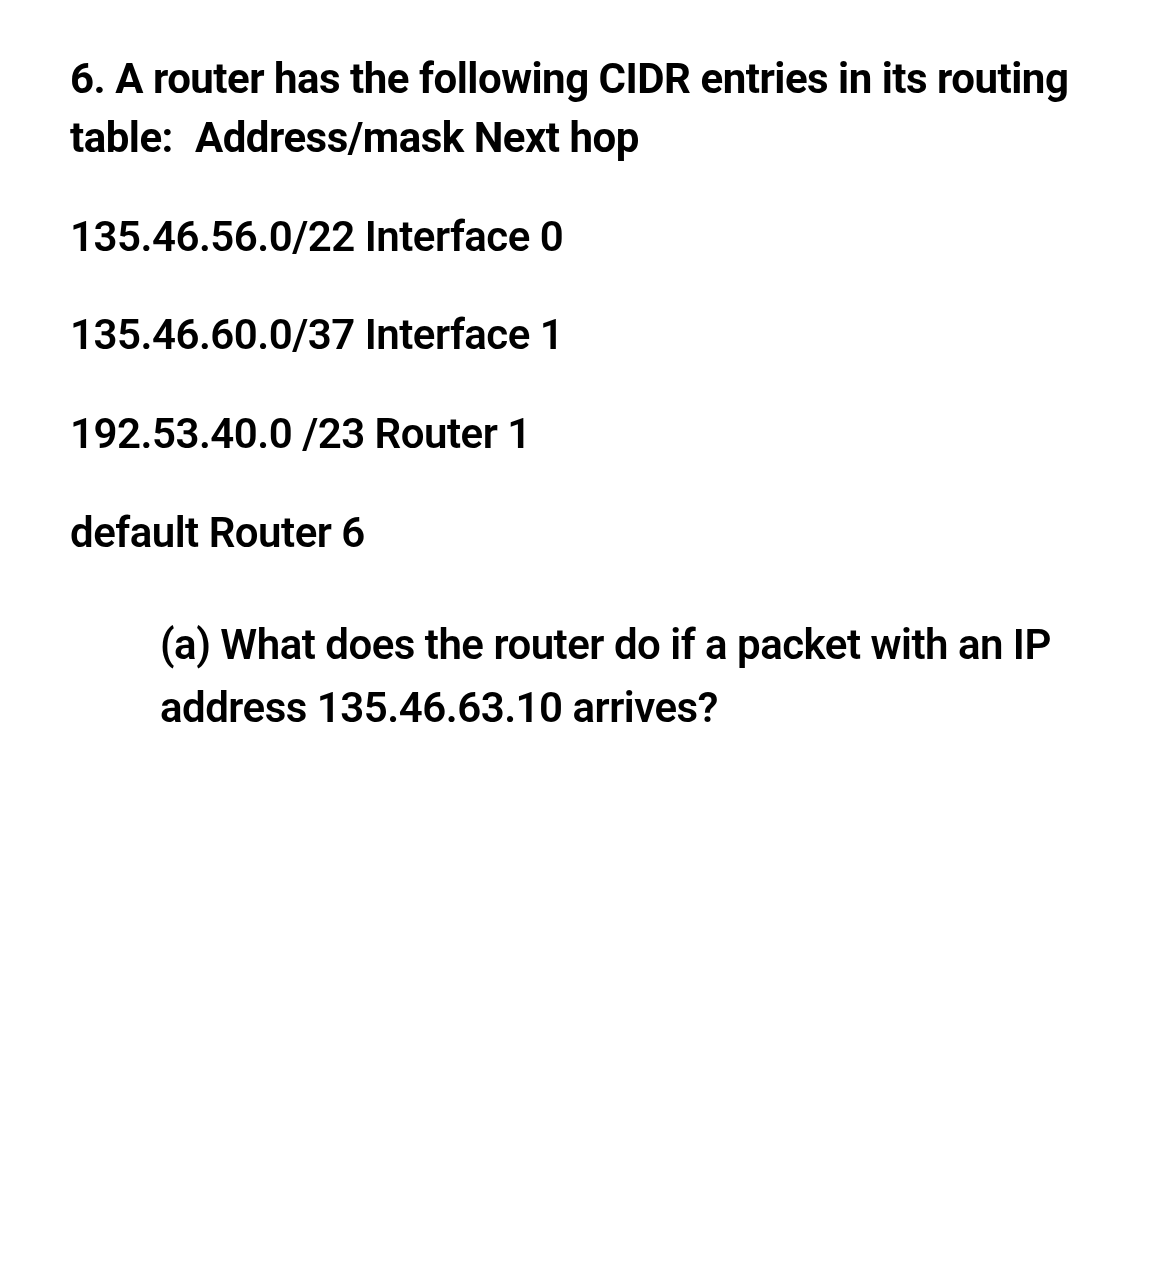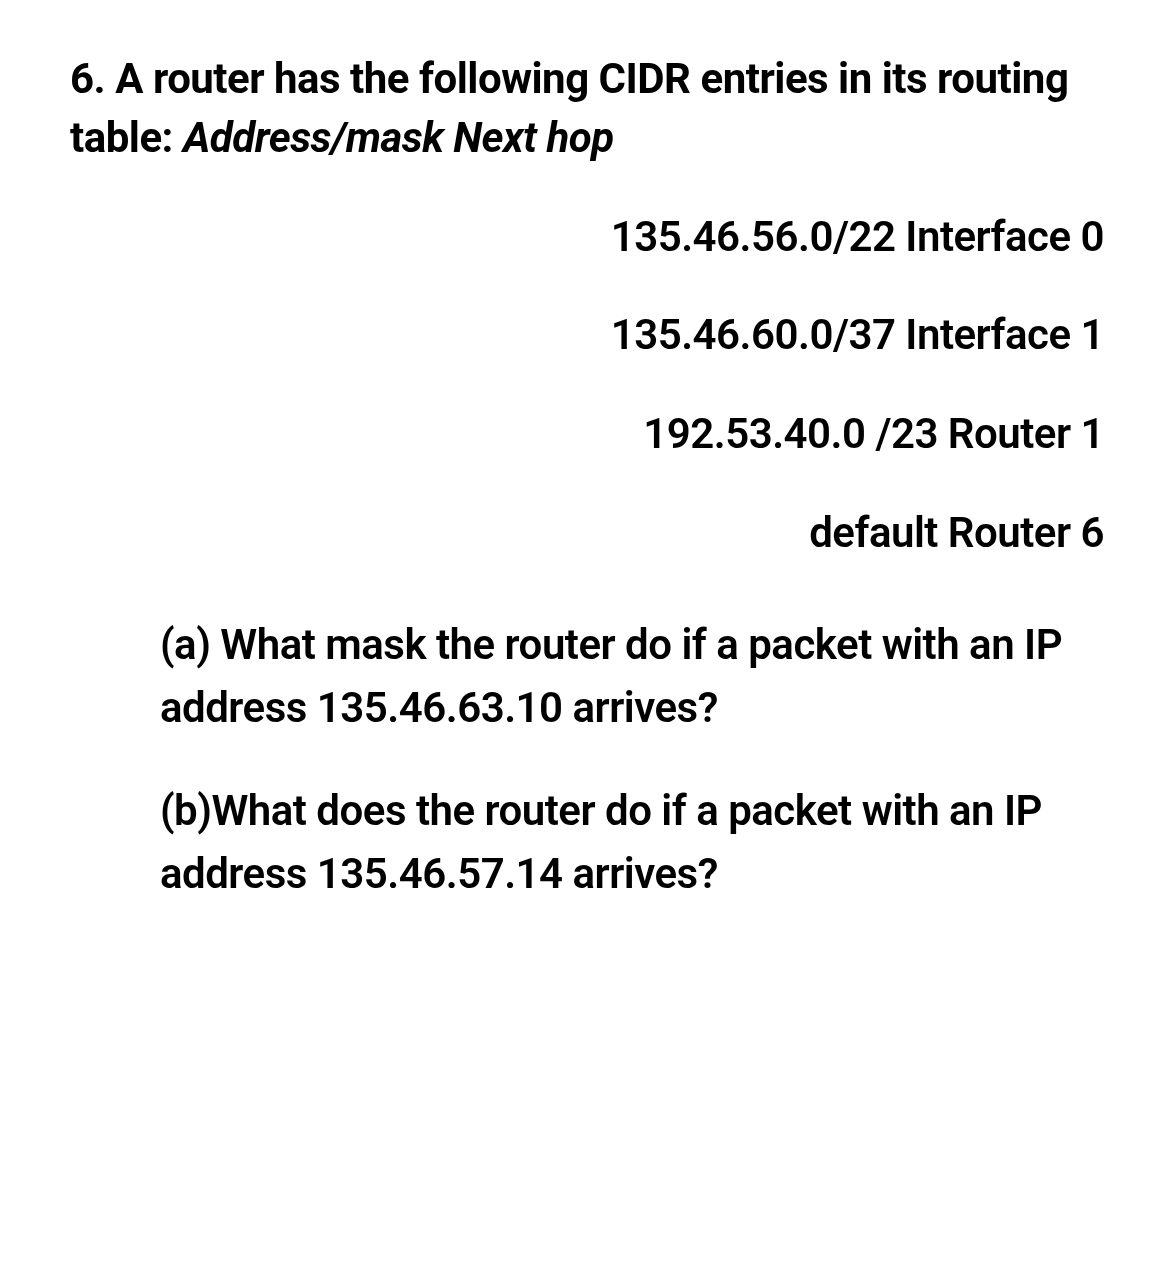--- a/index.html
+++ b/index.html
@@ -15,29 +15,28 @@
       color: #000000;
     }
     .question-header {
       font-size: 42px;
       font-weight: 700;
       line-height: 1.4;
       margin-bottom: 40px;
       letter-spacing: -0.5px;
     }
     .question-header .italic {
-      font-style: italic;
+      margin-left: 12px;
     }
     .routing-entry {
       font-size: 42px;
       font-weight: 600;
       line-height: 1.4;
       margin-bottom: 40px;
       letter-spacing: -0.5px;
-      text-align: right;
     }
     .sub-questions {
       margin-top: 50px;
       padding-left: 90px;
     }
     .sub-question {
       font-size: 42px;
       font-weight: 600;
       line-height: 1.5;
       margin-bottom: 40px;
@@ -52,15 +51,14 @@
   <span>A router has the following CIDR entries in its routing table:</span>
   <span class="italic">Address/mask Next hop</span>
 </div>
 
 <div class="routing-entry">135.46.56.0/22 Interface 0</div>
 <div class="routing-entry">135.46.60.0/37 Interface 1</div>
 <div class="routing-entry">192.53.40.0 /23 Router 1</div>
 <div class="routing-entry">default Router 6</div>
 
 <div class="sub-questions">
-  <div class="sub-question">(a) What mask the router do if a packet with an IP address 135.46.63.10 arrives?</div>
-  <div class="sub-question">(b)What does the router do if a packet with an IP address 135.46.57.14 arrives?</div>
+  <div class="sub-question">(a) What does the router do if a packet with an IP address 135.46.63.10 arrives?</div>
 </div>
 
 </body></html>

